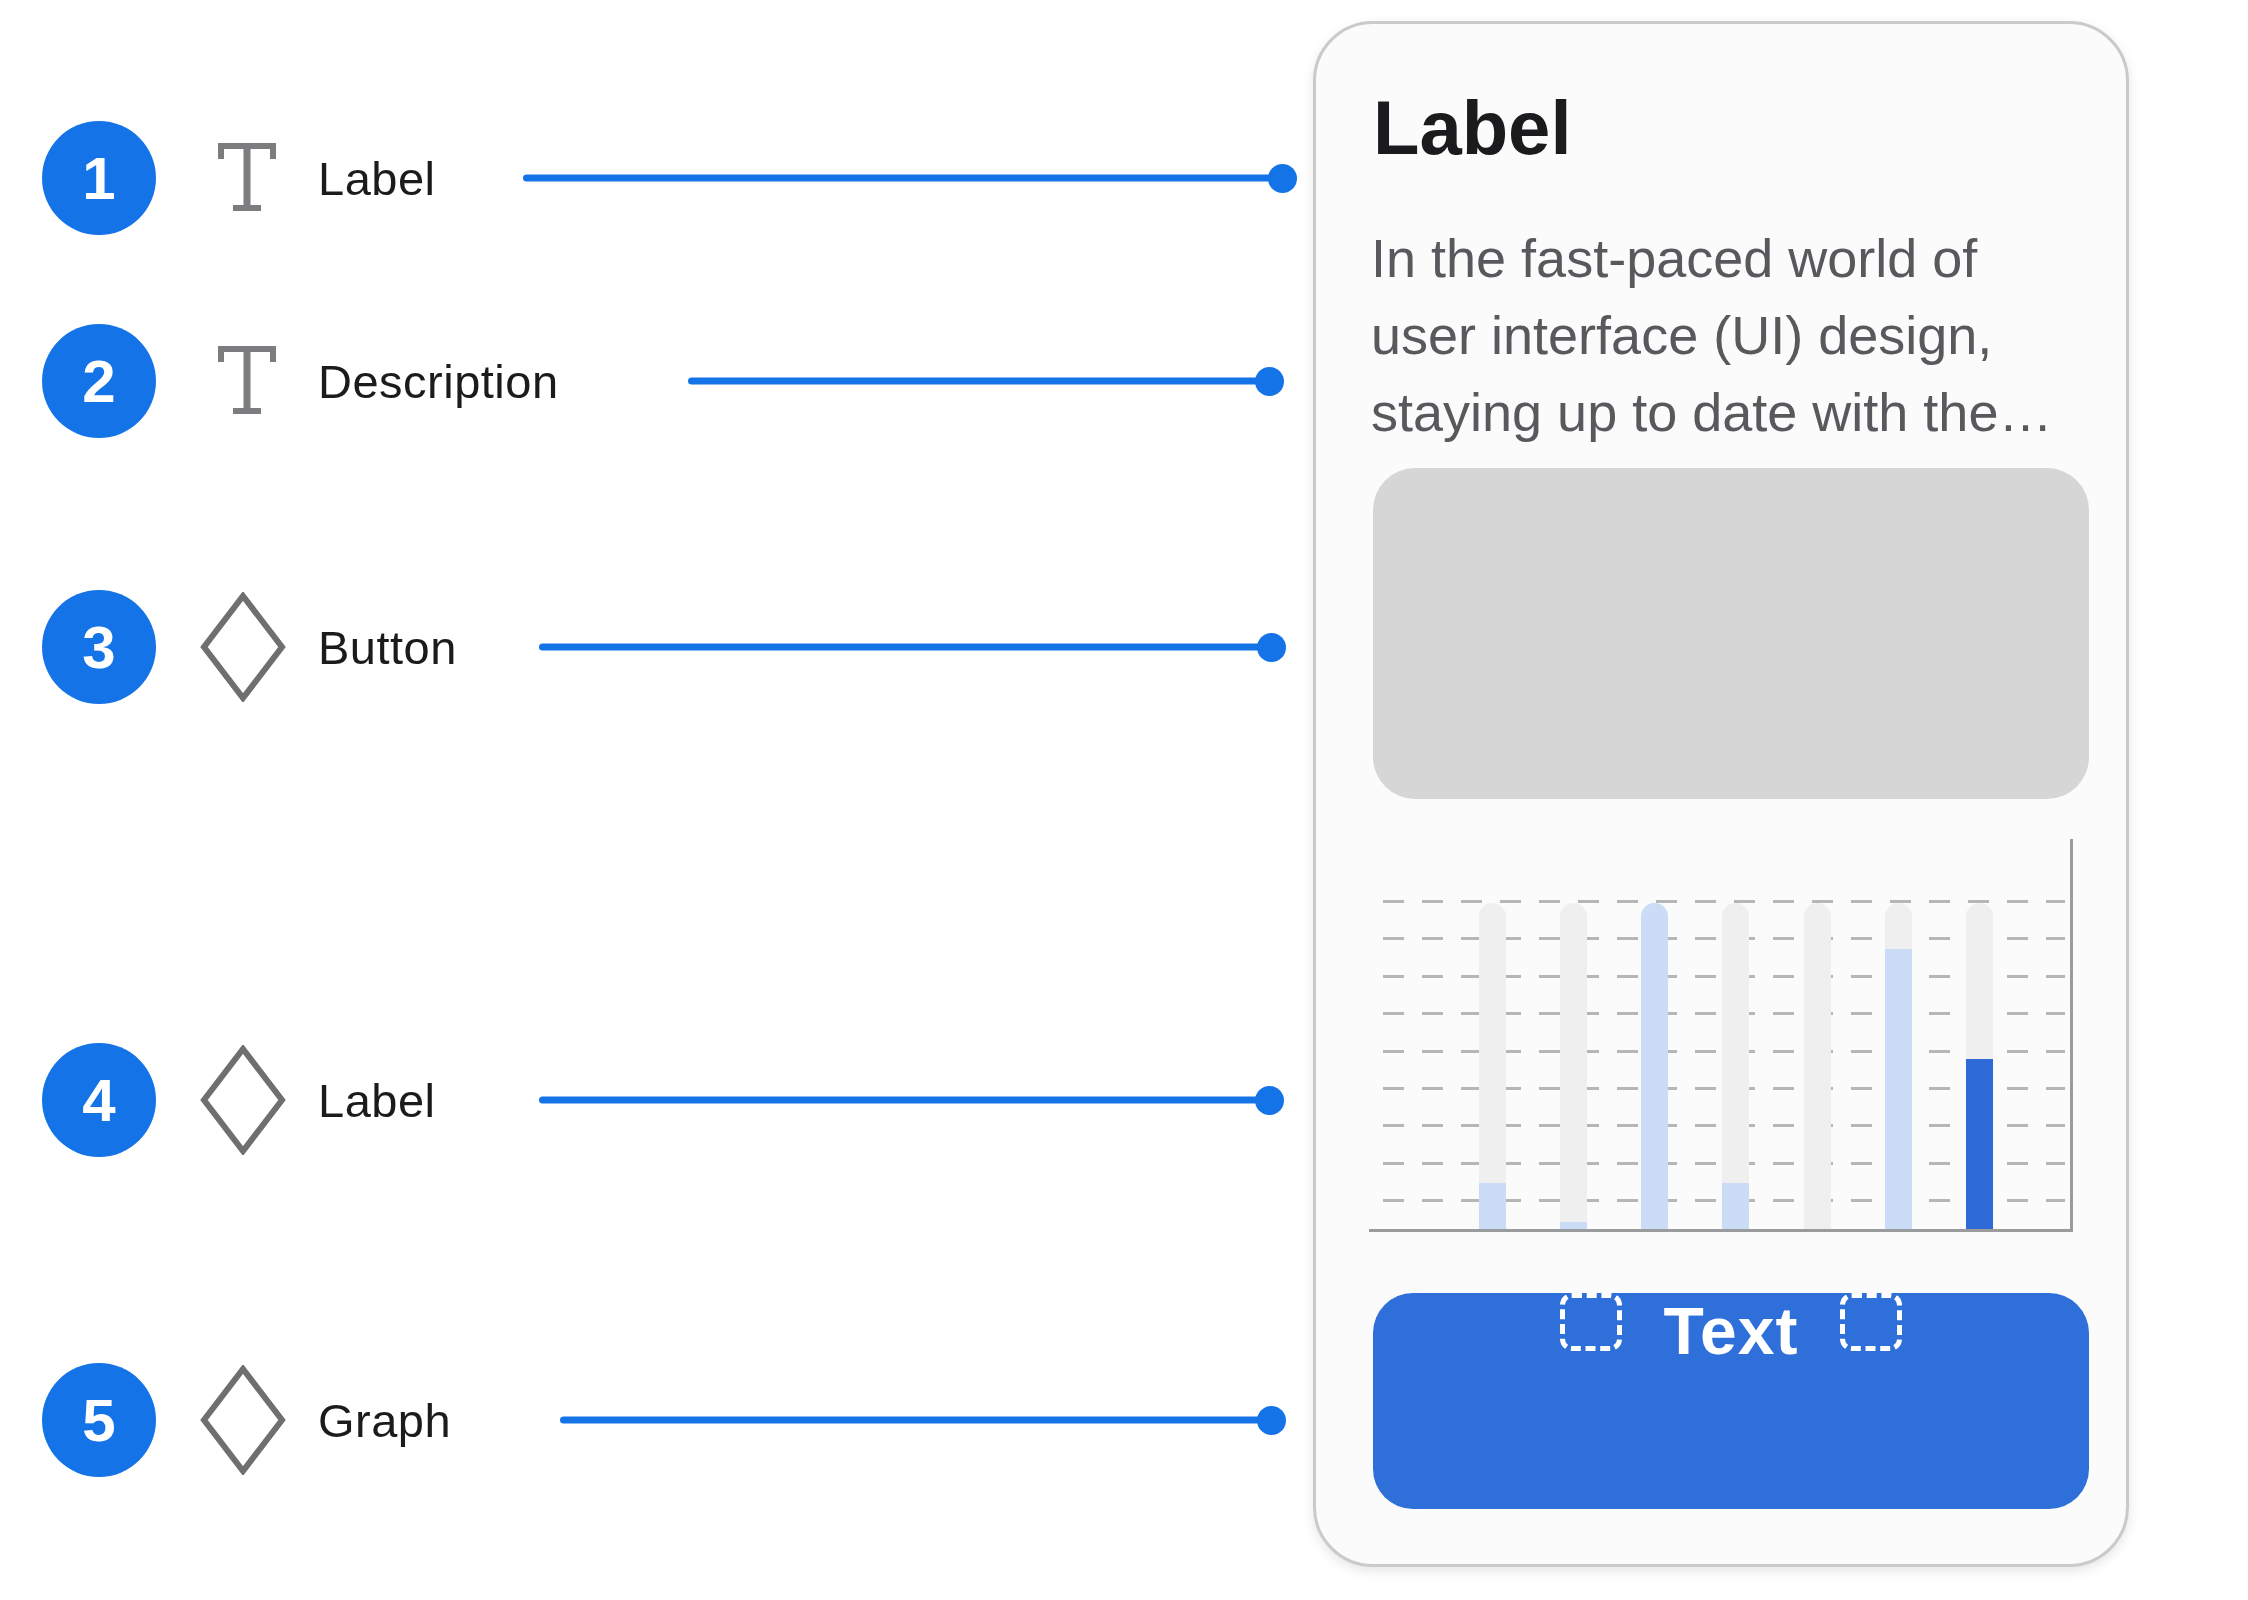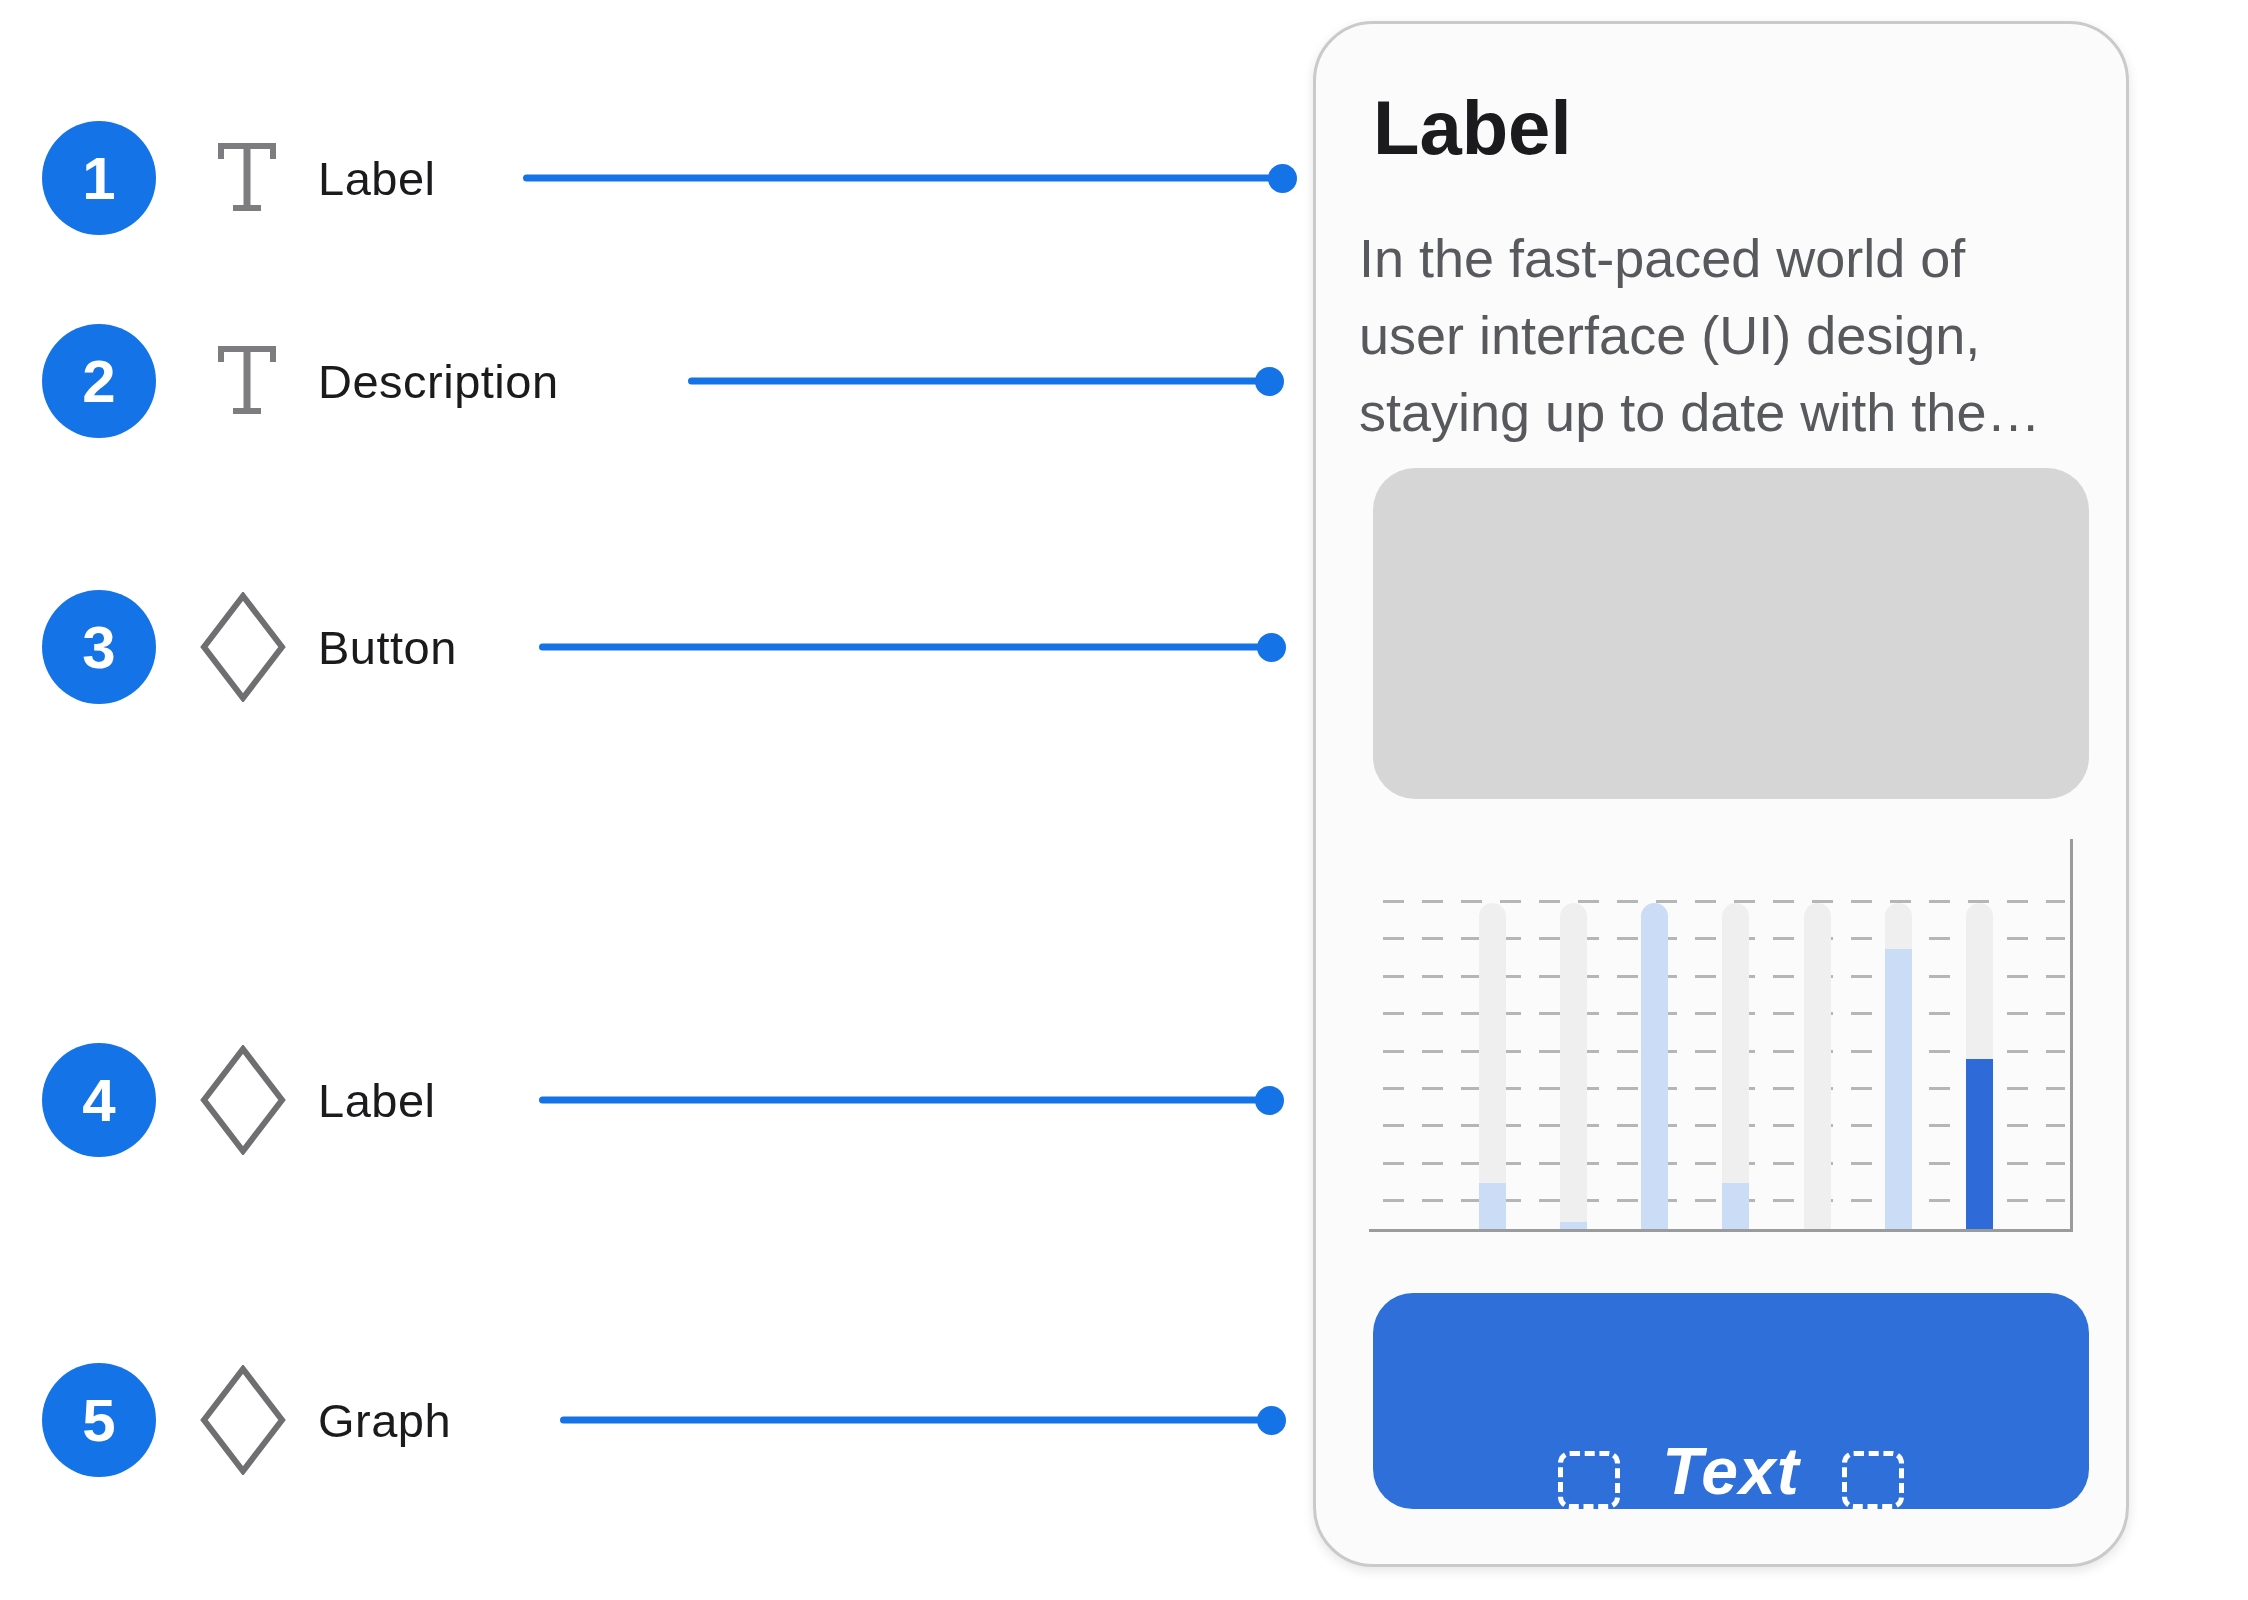--- a/index.html
+++ b/index.html
@@ -53,21 +53,21 @@
   .card{
     position:absolute;left:1313px;top:21px;width:816px;height:1546px;
     background:var(--card-bg);border:3px solid var(--card-border);border-radius:60px;
     box-shadow:0 4px 12px rgba(0,0,0,0.10);
   }
   .card-title{
     position:absolute;left:57px;top:62px;
     font-size:76px;line-height:1.1;font-weight:700;color:var(--ink);
   }
   .card-desc{
-    position:absolute;left:43px;top:196px;width:712px;
+    position:absolute;left:55px;top:196px;width:712px;
     font-size:54px;line-height:77px;color:var(--desc-gray);
   }
   .image-ph{
     position:absolute;left:57px;top:444px;width:716px;height:331px;
     border-radius:42px;background:var(--ph-gray);
   }
 
   
   .graph{position:absolute;left:53px;top:815px;width:704px;height:393px;}
   .axis-right{position:absolute;right:0;top:0;bottom:0;width:3px;background:var(--axis-gray);}
@@ -90,21 +90,21 @@
   }
   .bar-fill{position:absolute;left:0;right:0;bottom:0;}
   .bar-fill.light{background:var(--bar-light);}
   .bar-fill.dark{background:var(--bar-dark);}
   .bar-fill.capped{border-radius:14px 14px 0 0;}
 
   
   .card-button{
     position:absolute;left:57px;top:1269px;width:716px;height:216px;
     border-radius:40px;background:var(--button-blue);border:none;cursor:pointer;
-    display:flex;align-items:flex-end;justify-content:center;gap:42px;font-style:italic;
+    display:flex;align-items:flex-start;justify-content:center;gap:42px;
   }
   .bracket{
     width:62px;height:58px;border:5px dashed #ffffff;border-radius:12px;
   }
   .button-label{
     color:#ffffff;font-size:66px;font-weight:700;letter-spacing:1px;
     font-family:"Liberation Sans", sans-serif;
   }
 </style>
 </head>

